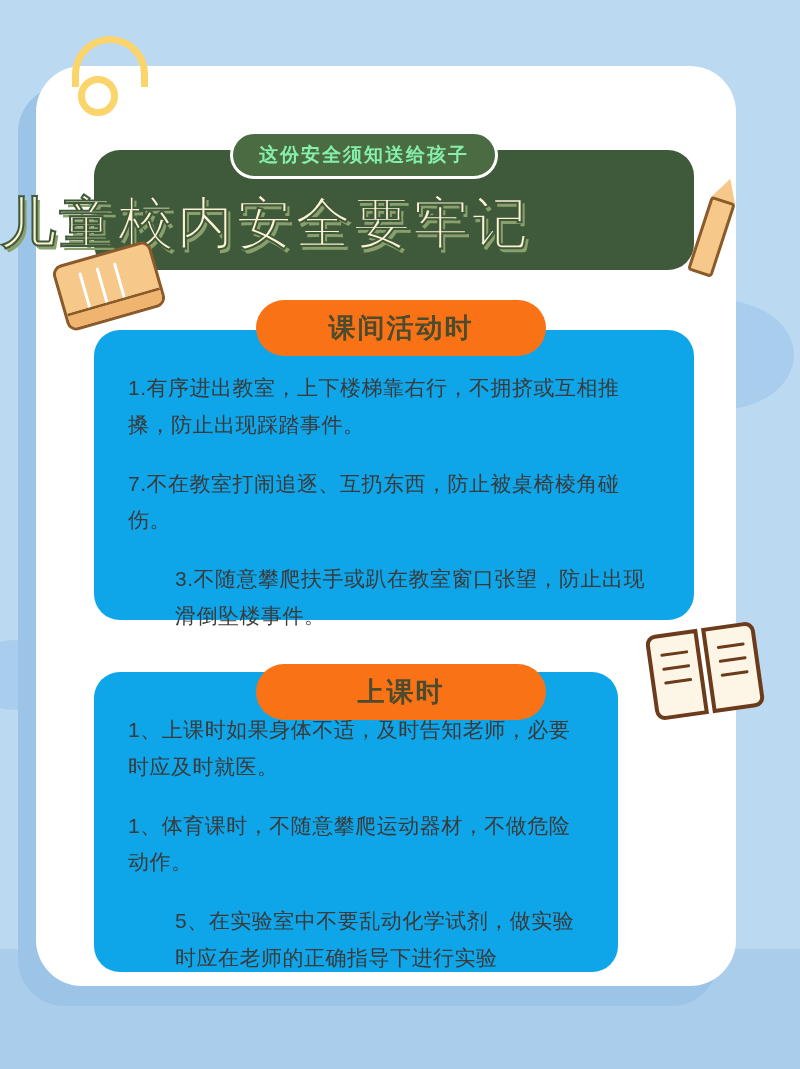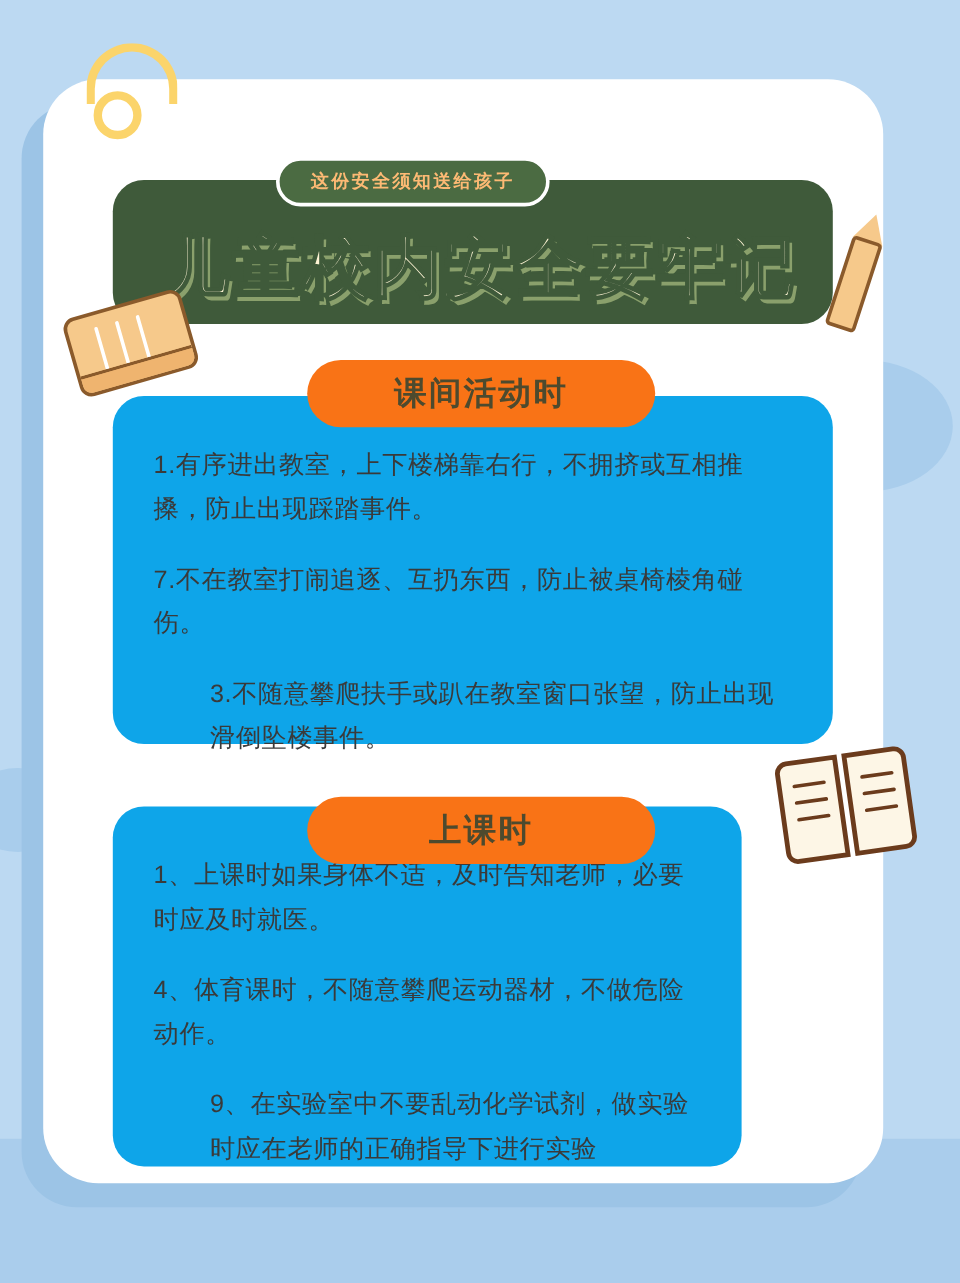--- a/index.html
+++ b/index.html
@@ -87,35 +87,34 @@
     z-index: 4;
   }
   .subtitle-pill {
     position: absolute;
     left: 230px;
     top: 131px;
     padding: 8px 26px;
     background: #4b6b42;
     border: 3px solid #ffffff;
     border-radius: 24px;
-    color: #fdba74;
-    font-size: 15px;
+    color: #86efac;
+    font-size: 19px;
     font-weight: bold;
     letter-spacing: 2px;
     z-index: 7;
     white-space: nowrap;
   }
   .main-title {
     position: absolute;
     left: 0;
     right: 0;
     top: 186px;
-    text-align: center;
     font-size: 56px;
-    font-weight: bold;
+    font-weight: normal;
     letter-spacing: 3px;
     color: #fdf3d4;
     z-index: 7;
     -webkit-text-stroke: 2px #3f5a3a;
     text-shadow: 3px 4px 0 #8aa06c;
   }
 
   
   .section-pill {
     position: absolute;
@@ -281,16 +280,16 @@
 
 <div class="panel" id="panel-1">
   <p>1.有序进出教室，上下楼梯靠右行，不拥挤或互相推搡，防止出现踩踏事件。</p>
   <p>7.不在教室打闹追逐、互扔东西，防止被桌椅棱角碰伤。</p>
   <p>3.不随意攀爬扶手或趴在教室窗口张望，防止出现滑倒坠楼事件。</p>
 </div>
 <div class="section-pill" id="pill-1">课间活动时</div>
 
 <div class="panel" id="panel-2">
   <p>1、上课时如果身体不适，及时告知老师，必要时应及时就医。</p>
-  <p>4、体育课时，不随意攀爬运动器材，不做危险动作。</p>
-  <p>9、在实验室中不要乱动化学试剂，做实验时应在老师的正确指导下进行实验</p>
+  <p>1、体育课时，不随意攀爬运动器材，不做危险动作。</p>
+  <p>5、在实验室中不要乱动化学试剂，做实验时应在老师的正确指导下进行实验</p>
 </div>
 <div class="section-pill" id="pill-2">上课时</div>
 
 </body></html>

